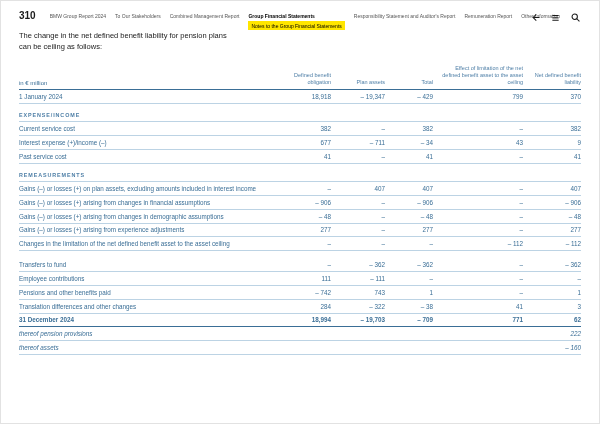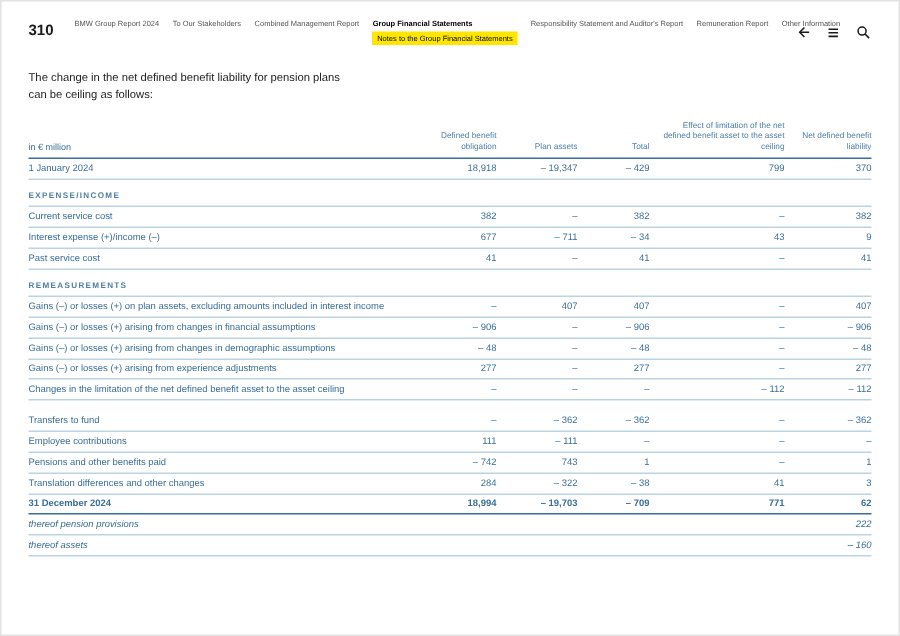--- a/index.html
+++ b/index.html
@@ -11,32 +11,32 @@
     --gray:#555;
   }
   *{margin:0;padding:0;box-sizing:border-box;}
   html,body{background:#ededed;}
   body{font-family:"Liberation Sans", sans-serif;}
   .page{
     width:600px;height:424px;background:#fff;position:relative;
     border:1px solid #e2e2e2;overflow:hidden;
   }
   
-  .topbar{display:flex;align-items:center;padding:10px 18px 0 18px;}
+  .topbar{display:flex;align-items:flex-start;padding:10px 18px 0 18px;}
   .page-num{font-size:10px;font-weight:bold;color:var(--ink);margin-right:14px;line-height:1;}
   .nav{display:flex;gap:9px;flex:1;min-width:0;}
   .nav-item{display:flex;flex-direction:column;font-size:5px;color:var(--gray);line-height:1.2;padding-top:2px;white-space:nowrap;cursor:pointer;}
   .nav-item .nav-label{display:block;}
   .nav-item.active .nav-label{font-weight:bold;color:#000;}
   .nav-tag{background:var(--yellow);color:#000;font-size:5px;padding:1.5px 3px;margin-top:2px;display:inline-block;width:max-content;}
   .top-icons{display:flex;gap:9px;margin-left:auto;padding-top:1px;}
   .icon{display:inline-flex;align-items:center;justify-content:center;width:11px;height:11px;cursor:pointer;}
   .icon svg{display:block;}
   
-  .intro{margin:17px 18px 0 18px;font-size:7.5px;line-height:1.45;color:#222;}
+  .intro{margin:1px 18px 0 18px;font-size:7.5px;line-height:1.45;color:#222;}
   
   .table{margin:12px 18px 0 18px;}
   .thead{display:flex;align-items:flex-end;border-bottom:1px solid var(--blue);padding-bottom:3px;}
   .unit{font-size:6px;color:var(--blue);flex:1;align-self:flex-end;}
   .hcell{font-size:5.5px;line-height:1.3;color:var(--blue-head);text-align:right;padding-left:7px;}
   .col0{width:64px;}
   .col1{width:54px;}
   .col2{width:48px;}
   .col3{width:90px;}
   .col4{width:58px;}

